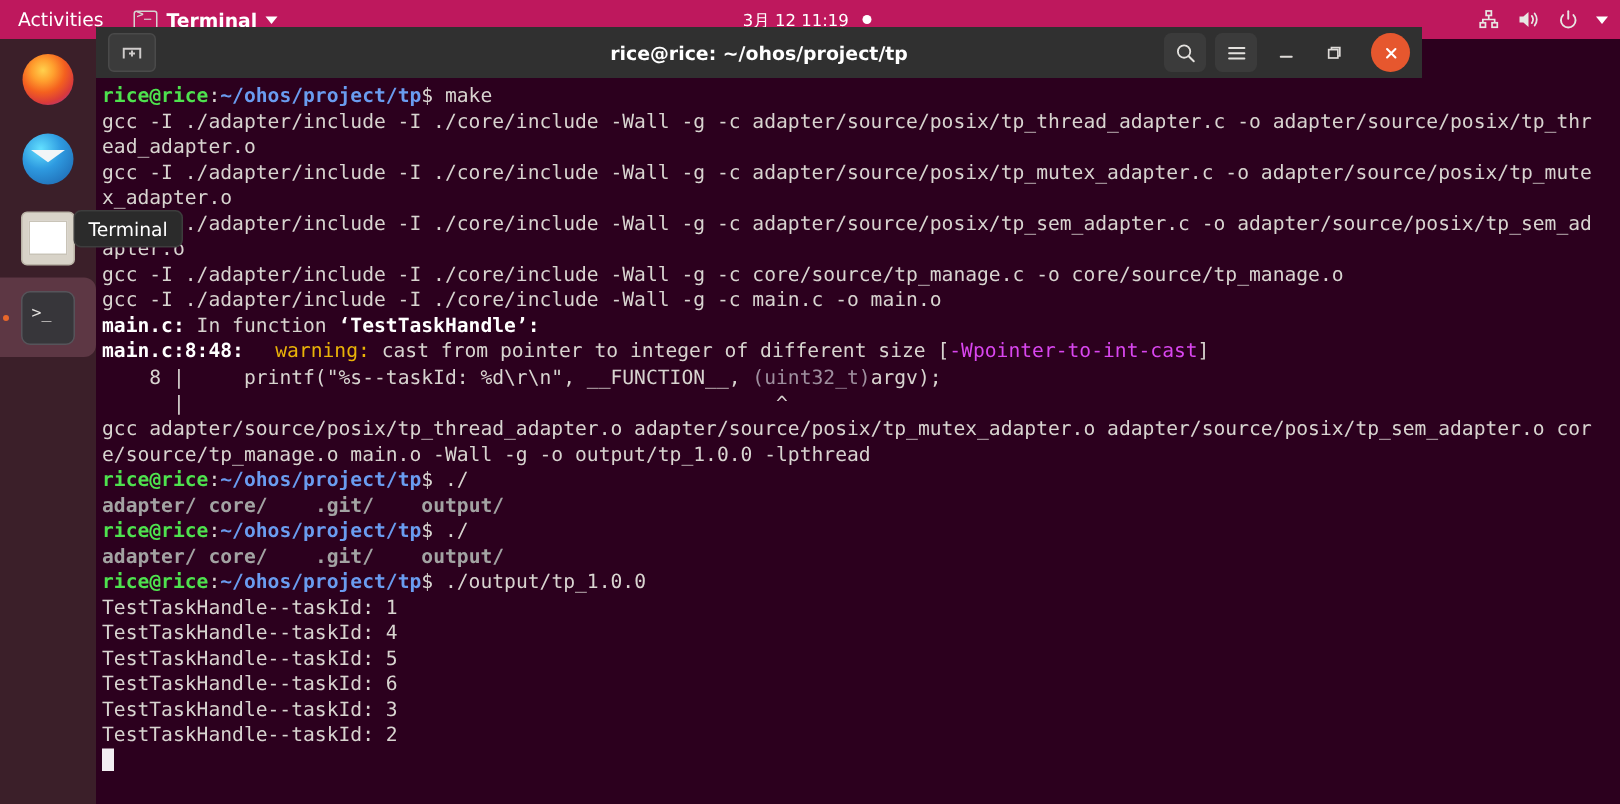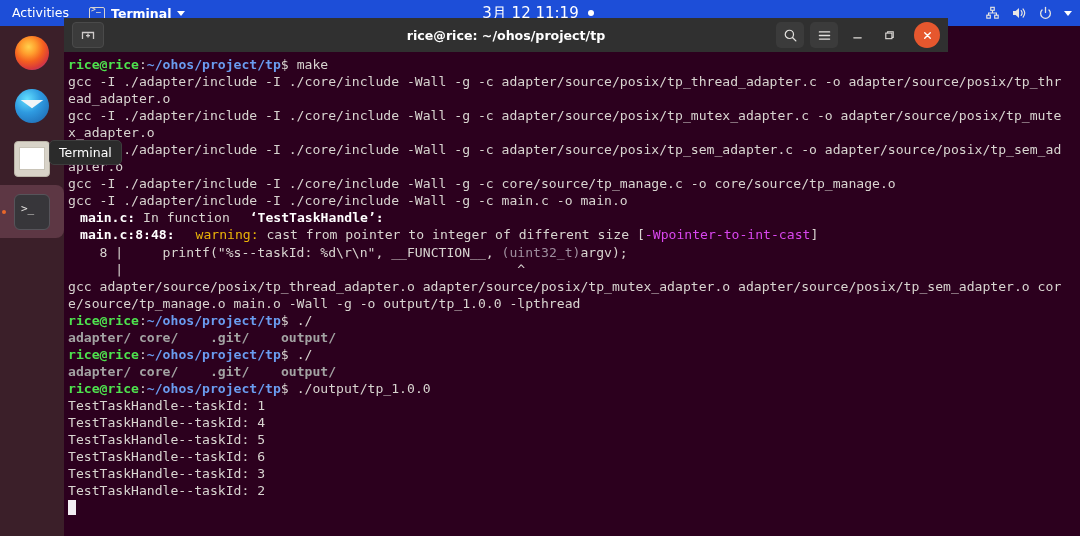--- a/index.html
+++ b/index.html
@@ -5,30 +5,30 @@
   html,body{margin:0;padding:0;}
   body{
     width:1080px;height:536px;overflow:hidden;
     background:#2c001e;
     font-family:"DejaVu Sans","Liberation Sans",sans-serif;
     -webkit-font-smoothing:antialiased;
   }
   
   #topbar{
     position:absolute;left:0;top:0;width:1080px;height:26px;
-    background:#1d4ed8;color:#e8e6e3;
+    background:#be185d;color:#e8e6e3;
     display:flex;align-items:center;font-size:12.5px;
   }
   #activities{padding:0 14px 0 12px;font-size:12.5px;color:#ffffff;line-height:26px;}
   .tb-app{display:flex;align-items:center;gap:6px;padding:0 6px;color:#ffffff;font-weight:600;}
   .tb-app .tl-ico{width:14px;height:11px;border:1.4px solid #d6d3d1;border-radius:2px;position:relative;display:inline-block;}
   .tb-app .tl-ico::before{content:">";position:absolute;left:1px;top:-3px;font-size:8px;color:#d6d3d1;font-family:"DejaVu Sans Mono",monospace;}
   .tb-app .tl-ico::after{content:"_";position:absolute;left:6px;top:-4px;font-size:8px;color:#d6d3d1;font-family:"DejaVu Sans Mono",monospace;}
   .caret{width:0;height:0;border-left:4px solid transparent;border-right:4px solid transparent;border-top:5px solid #ffffff;display:inline-block;}
-  #clock{position:absolute;left:0;right:4px;margin:0 auto;width:260px;text-align:center;display:flex;align-items:center;justify-content:center;gap:9px;font-size:15px;color:#ffffff;}
+  #clock{position:absolute;left:0;right:4px;margin:0 auto;width:260px;text-align:center;display:flex;align-items:center;justify-content:center;gap:9px;font-size:11px;color:#ffffff;}
   #clock .dot{width:6px;height:6px;border-radius:50%;background:#ffffff;display:inline-block;}
   #sysmenu{position:absolute;right:8px;top:0;height:26px;display:flex;align-items:center;gap:11px;}
   #sysmenu svg{display:block;}
   
   #dock{
     position:absolute;left:0;top:26px;width:64px;height:510px;
     background:#3b1f29;
   }
   .dock-item{position:relative;width:64px;height:53px;display:flex;align-items:center;justify-content:center;}
   .dock-item.active{background:#5d3744;border-radius:0 8px 8px 0;}
@@ -66,21 +66,21 @@
     font-family:"DejaVu Sans Mono","Liberation Mono",monospace;
     font-size:13.1px;line-height:17.05px;
     padding:4px 3px 0 4px;box-sizing:border-box;
     white-space:pre;
   }
   .ln{height:17.05px;color:#d8d4d0;}
   .c-user{color:#4ee24e;font-weight:bold;}
   .c-path{color:#6a9cf0;font-weight:bold;}
   .c-dollar{color:#d8d4d0;}
   .c-white{color:#d8d4d0;}
-  .c-bold{color:#ffffff;font-weight:bold;margin-left:12px;}
+  .c-bold{color:#ffffff;font-weight:bold;}
   .c-warn{color:#eab308;margin-left:13px;}
   .c-mag{color:#d946ef;}
   .c-dim{color:#9f8f9f;text-align:center;}
   .c-dir{color:#a3a3a3;font-weight:bold;}
   .c-caret{color:#d8d4d0;}
   .cursor{display:inline-block;width:8px;height:15px;background:#f2eef2;vertical-align:-3px;}
   
   #tooltip{
     position:absolute;left:49px;top:140px;background:#2b2b2b;color:#ffffff;
     font-size:12.5px;padding:4px 9px;border-radius:5px;border:1px solid #3d3d3d;

